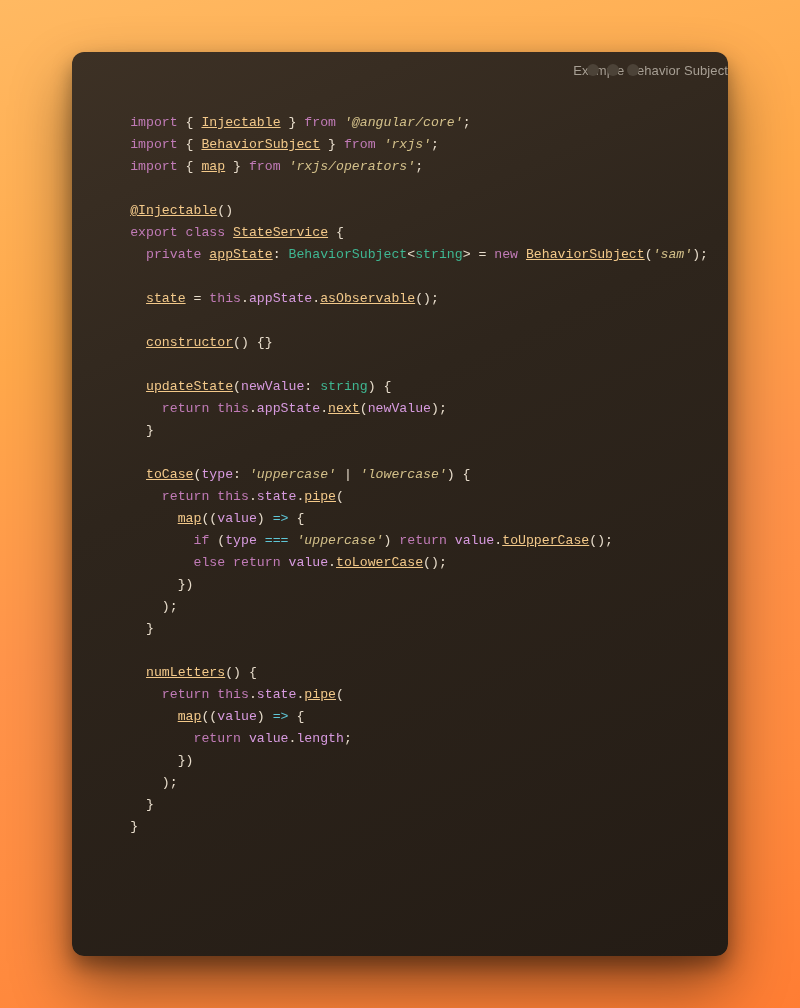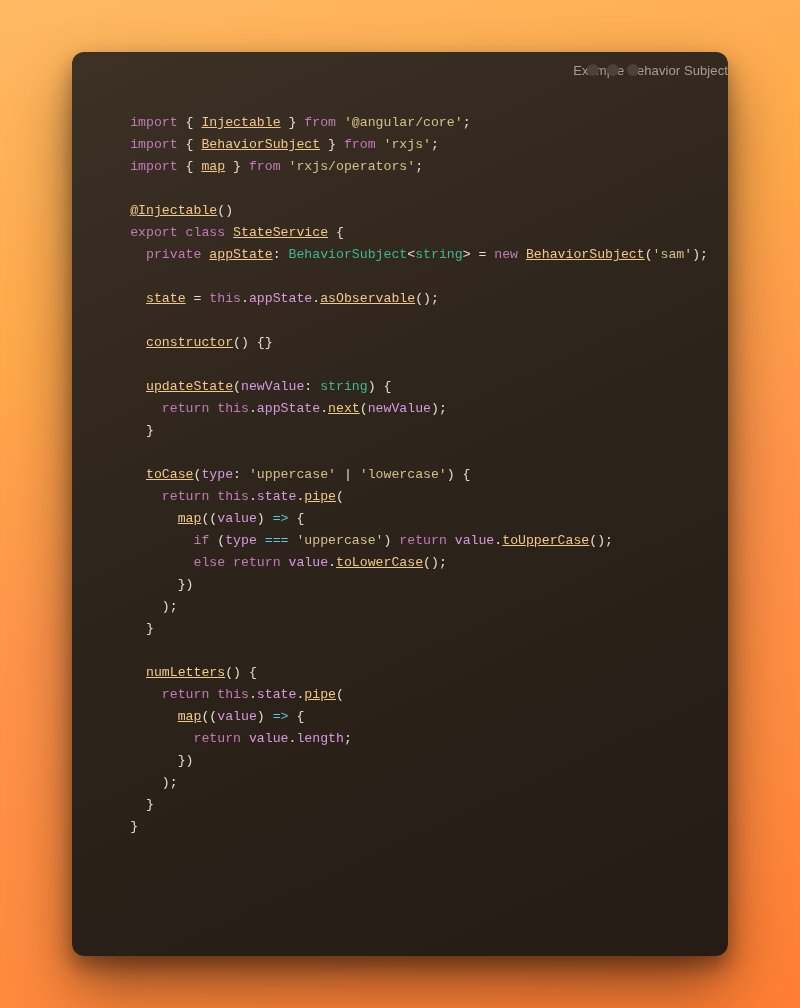--- a/index.html
+++ b/index.html
@@ -53,21 +53,21 @@
     padding: 24px 20px 20px 20px;
     font-size: 13.2px;
     line-height: 22px;
     color: #e7dccb;
     white-space: pre;
     overflow: hidden;
   }
   .kw   { color: #c17bb7; }   
   .fn   { color: #f3c98a; text-decoration: underline; }   
   .type { color: #3fb792; }   
-  .str  { color: #d3c08a; }   
+  .str  { color: #d3c08a; font-style: italic; }   
   .prop { color: #d79adf; }   
   .op   { color: #5fc6d6; }   
   .pn   { color: #e7dccb; }   
 </style>
 </head>
 <body>
 
 <div class="window">
   <div class="titlebar">
     <div class="traffic">

